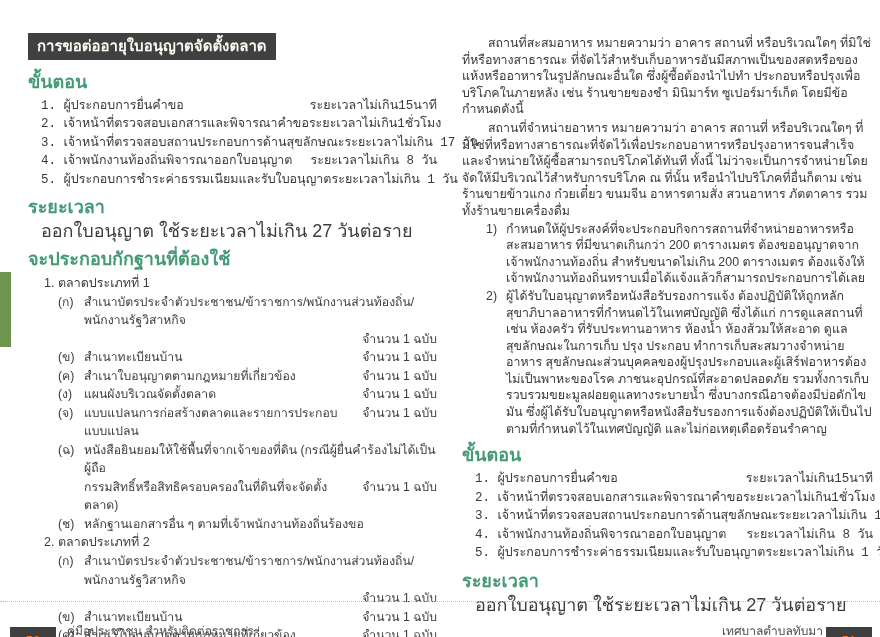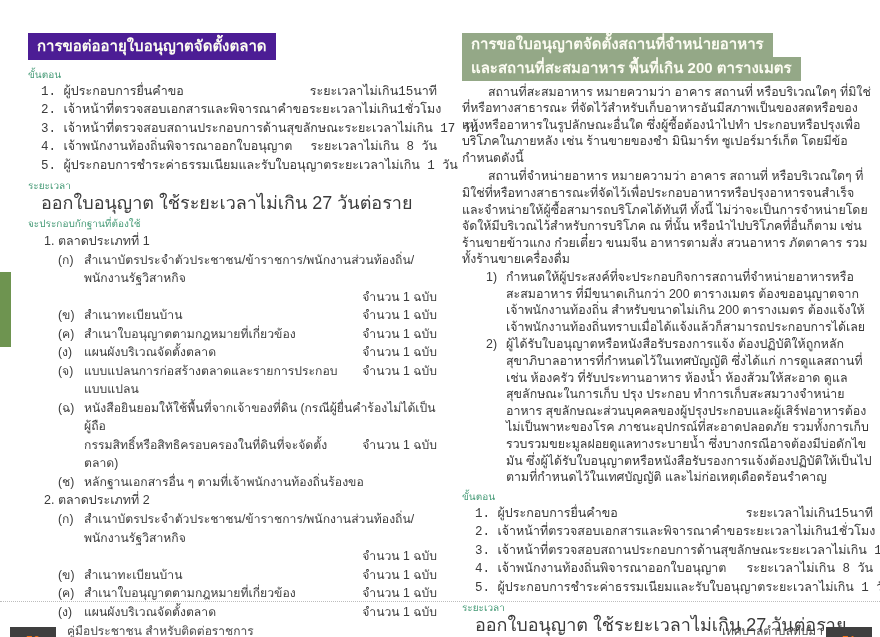--- a/index.html
+++ b/index.html
@@ -5,27 +5,27 @@
   html,body{margin:0;padding:0;}
   body{
     width:880px;height:637px;position:relative;background:#ffffff;
     font-family:"Liberation Sans","DejaVu Sans",sans-serif;
     color:#3b3b3b;overflow:hidden;
   }
   .page{position:absolute;top:33px;}
   .page-left{left:28px;width:409px;}
   .page-right{left:462px;width:411px;}
 
-  .title-box{display:inline-block;background:#4c1d95;color:#fcfcf2;
+  .title-box{display:inline-block;background:#404040;color:#fcfcf2;
     font-weight:bold;font-size:15px;line-height:1.3;padding:3px 9px 4px;margin-bottom:4px;}
   .title-box-multi{margin-bottom:3px;}
   .title-box-multi .tline{display:table;background:#94a887;color:#fcfcf2;
     font-weight:bold;font-size:15px;line-height:1.25;padding:2px 9px 3px;}
 
-  .green-head{color:#459a76;font-size:10px;font-weight:normal;margin:3px 0 1px;}
+  .green-head{color:#459a76;font-size:18px;font-weight:bold;margin:3px 0 1px;}
 
   .step{display:flex;justify-content:space-between;font-size:12.5px;line-height:18.5px;padding-left:13px;font-family:Liberation Mono, monospace;}
   .step-label{white-space:nowrap;}
   .step-time{white-space:nowrap;}
 
   .duration-text{font-size:18px;line-height:18.5px;padding-left:13px;}
 
   .group-title{font-size:12.5px;line-height:19px;padding-left:16px;}
   .doc-item{display:flex;font-size:12.2px;line-height:18.5px;padding-left:30px;}
   .doc-marker{width:26px;flex:none;}
@@ -152,24 +152,20 @@
     <span class="doc-marker">(ง)</span>
     <span class="doc-text">แผนผังบริเวณจัดตั้งตลาด</span>
     <span class="doc-count">จำนวน 1 ฉบับ</span>
   </div>
   
   
   
 </div>
 
 <div class="page page-right">
-  <div class="title-box-multi">
-    <div class="tline">การขอใบอนุญาตจัดตั้งสถานที่จำหน่ายอาหาร</div>
-    <div class="tline">และสถานที่สะสมอาหาร พื้นที่เกิน 200 ตารางเมตร</div>
-  </div>
 
   <div class="para">สถานที่สะสมอาหาร หมายความว่า อาคาร สถานที่ หรือบริเวณใดๆ ที่มิใช่ที่หรือทางสาธารณะ ที่จัดไว้สำหรับเก็บอาหารอันมีสภาพเป็นของสดหรือของแห้งหรืออาหารในรูปลักษณะอื่นใด ซึ่งผู้ซื้อต้องนำไปทำ ประกอบหรือปรุงเพื่อบริโภคในภายหลัง เช่น ร้านขายของชำ มินิมาร์ท ซูเปอร์มาร์เก็ต โดยมีข้อกำหนดดังนี้</div>
   <div class="para">สถานที่จำหน่ายอาหาร หมายความว่า อาคาร สถานที่ หรือบริเวณใดๆ ที่มิใช่ที่หรือทางสาธารณะที่จัดไว้เพื่อประกอบอาหารหรือปรุงอาหารจนสำเร็จและจำหน่ายให้ผู้ซื้อสามารถบริโภคได้ทันที ทั้งนี้ ไม่ว่าจะเป็นการจำหน่ายโดยจัดให้มีบริเวณไว้สำหรับการบริโภค ณ ที่นั้น หรือนำไปบริโภคที่อื่นก็ตาม เช่น ร้านขายข้าวแกง ก๋วยเตี๋ยว ขนมจีน อาหารตามสั่ง สวนอาหาร ภัตตาคาร รวมทั้งร้านขายเครื่องดื่ม</div>
 
   <div class="num-item">
     <span class="num-marker">1)</span>
     <span class="num-text">กำหนดให้ผู้ประสงค์ที่จะประกอบกิจการสถานที่จำหน่ายอาหารหรือสะสมอาหาร ที่มีขนาดเกินกว่า 200 ตารางเมตร ต้องขออนุญาตจากเจ้าพนักงานท้องถิ่น สำหรับขนาดไม่เกิน 200 ตารางเมตร ต้องแจ้งให้เจ้าพนักงานท้องถิ่นทราบเมื่อได้แจ้งแล้วก็สามารถประกอบการได้เลย</span>
   </div>
   <div class="num-item">
     <span class="num-marker">2)</span>

